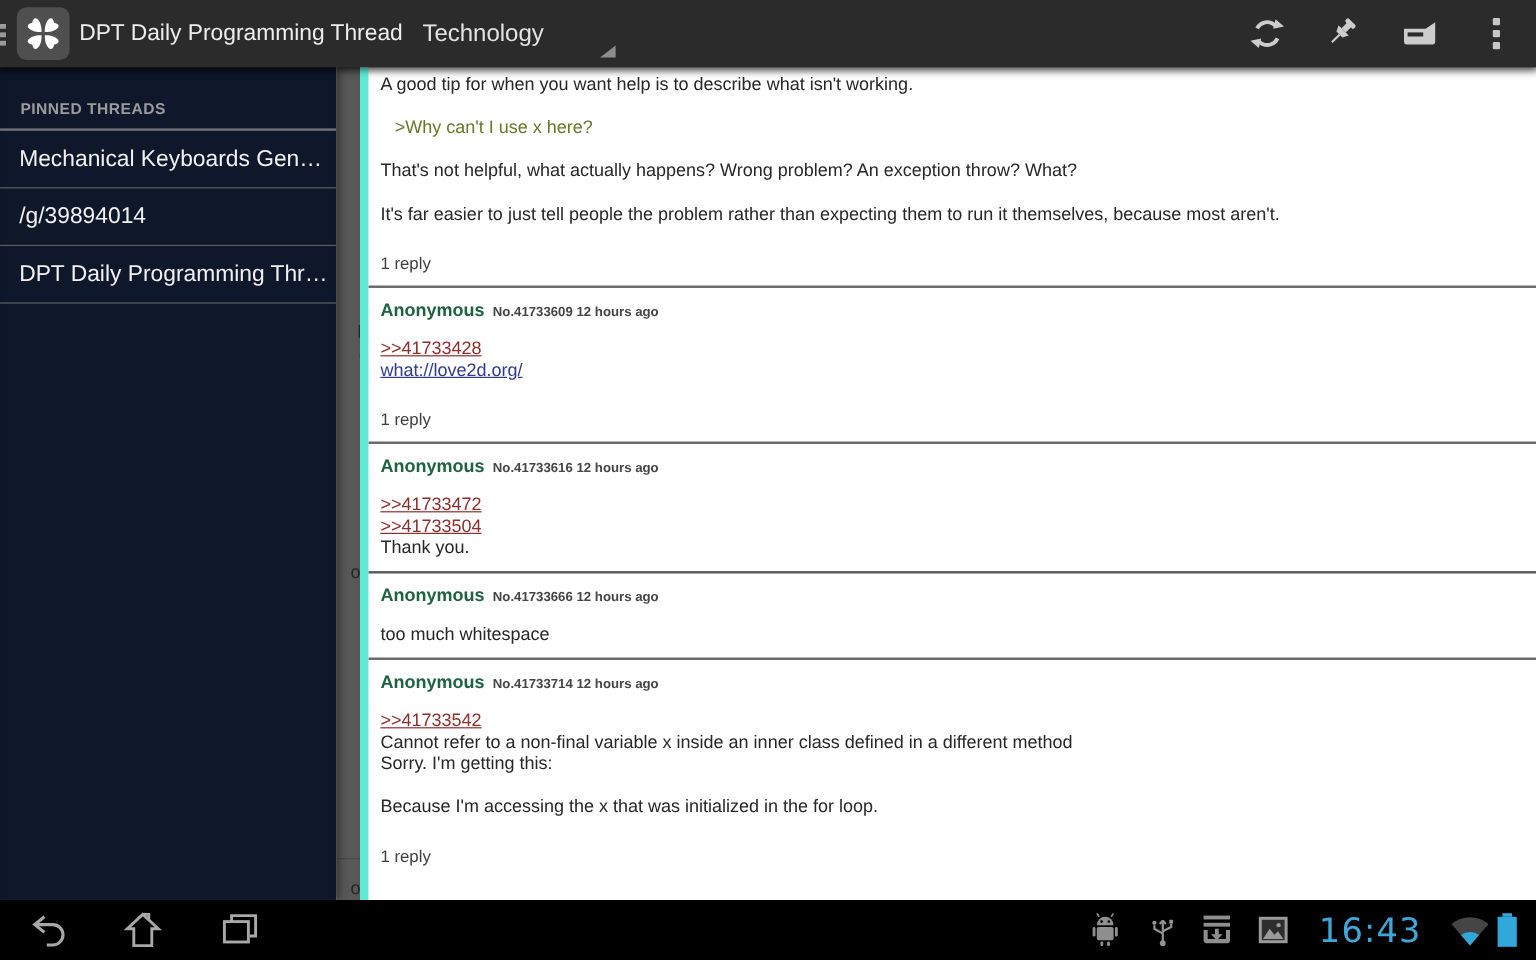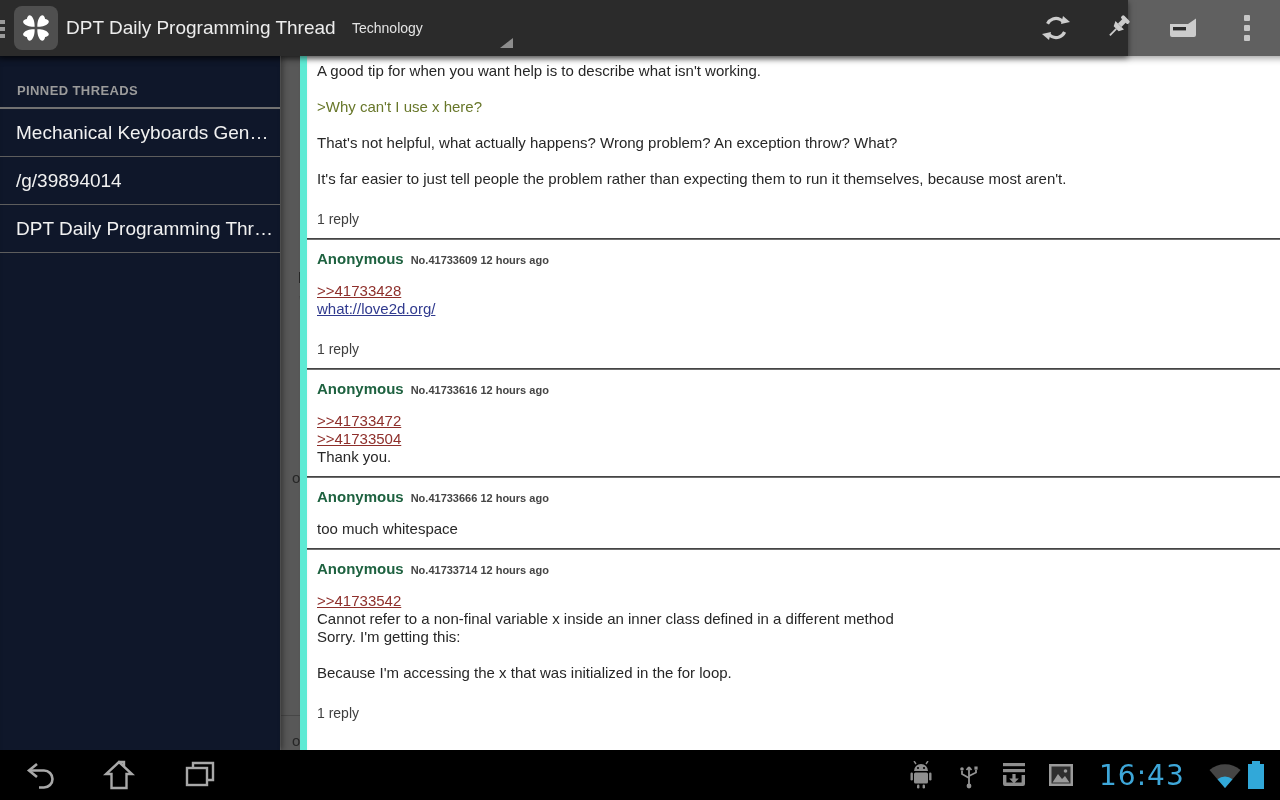--- a/index.html
+++ b/index.html
@@ -1,29 +1,29 @@
 <!DOCTYPE html>
 <html><head>
 <meta charset="utf-8">
 <style>
   html,body{margin:0;padding:0;background:#222;}
   .stage{position:relative;width:1280px;height:800px;overflow:hidden;
          font-family:"Liberation Sans","DejaVu Sans",sans-serif;background:#606060;}
 
   
-  .actionbar{position:absolute;left:0;top:0;width:1128px;height:56px;background:#2b2b2b;
+  .actionbar{position:absolute;left:0;top:0;width:1280px;height:56px;background:#2b2b2b;
              box-shadow:0 2px 6px rgba(0,0,0,.55);z-index:30;}
   .menu-sliver{position:absolute;left:0;top:20px;width:5px;}
   .menu-sliver i{display:block;height:4px;margin-bottom:3px;background:#9a9a9a;}
   .app-icon{position:absolute;left:14px;top:6px;width:44px;height:44px;border-radius:8px;
             background:#4f4f4f;}
   .ab-title{position:absolute;left:66px;top:0;height:56px;line-height:56px;
             font-size:19px;color:#ededed;white-space:nowrap;}
   .spinner{position:absolute;left:338px;top:0;width:180px;height:56px;cursor:pointer;}
-  .spinner .lbl{position:absolute;left:14px;top:0;height:56px;line-height:56px;font-size:14px;color:#e3e3e3;}
+  .spinner .lbl{position:absolute;left:14px;top:0;height:56px;line-height:56px;font-size:20px;color:#e3e3e3;}
   .spinner .caret{position:absolute;left:162px;top:38px;width:0;height:0;
                   border-bottom:10px solid #8d8d8d;border-left:13px solid transparent;}
   .ab-btn{position:absolute;top:4px;width:48px;height:48px;display:flex;align-items:center;justify-content:center;}
   .overflow i{display:block;width:6px;height:6px;background:#c6c6c6;margin:4px auto;border-radius:1px;}
 
   
   .drawer{position:absolute;left:0;top:56px;width:280px;height:694px;background:#0f172a;z-index:20;
           box-shadow:3px 0 6px rgba(0,0,0,.35), inset 0 7px 7px -5px rgba(0,0,0,.45);}
   .drawer-header{padding:27px 17px 9px;font-size:13px;font-weight:bold;letter-spacing:.4px;
                  color:#9b9b9b;border-bottom:2px solid #717171;}
@@ -42,21 +42,21 @@
            box-shadow:inset 0 7px 7px -5px rgba(0,0,0,.4);}
 
   
   .post{position:relative;padding:12px 10px 10px;}
   .post.first{padding-top:6px;}
   .post:not(:last-child){border-bottom:1px solid #454545;box-shadow:0 1px 0 #6e6e6e;}
   .p-header{font-size:15px;line-height:15px;margin-bottom:14px;}
   .p-name{color:#1e6240;font-weight:bold;}
   .p-meta{font-size:11px;color:#454545;font-weight:bold;margin-left:7px;}
   .line{font-size:15px;line-height:18px;min-height:18px;color:#272727;white-space:pre-wrap;}
-  .line.green{color:#68772a;}
+  .line.green{color:#68772a;margin-left:12px;}
   .line a{text-decoration:underline;cursor:pointer;}
   a.quote{color:#8e2f2b;}
   a.url{color:#303a8e;}
   .replies{margin-top:22px;font-size:14px;line-height:18px;color:#3f3f3f;cursor:pointer;}
 
   
   .navbar{position:absolute;left:0;top:750px;width:1280px;height:50px;background:#000;z-index:40;}
   .nav-btn{position:absolute;top:9px;width:32px;height:32px;cursor:pointer;}
   .tray{position:absolute;right:0;top:0;height:50px;cursor:pointer;}
   .sys-ic{position:absolute;top:12px;}

